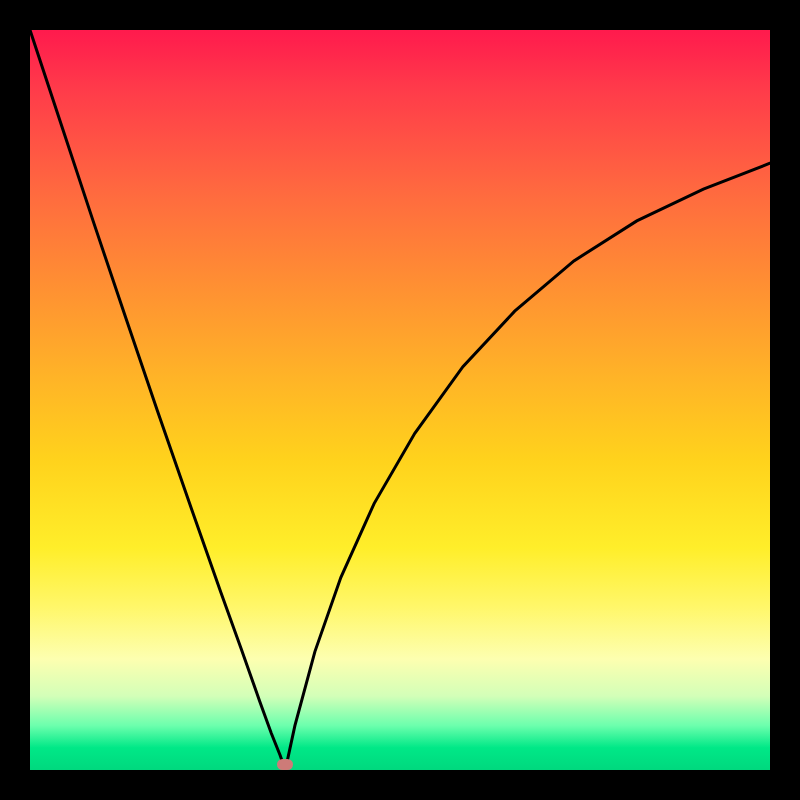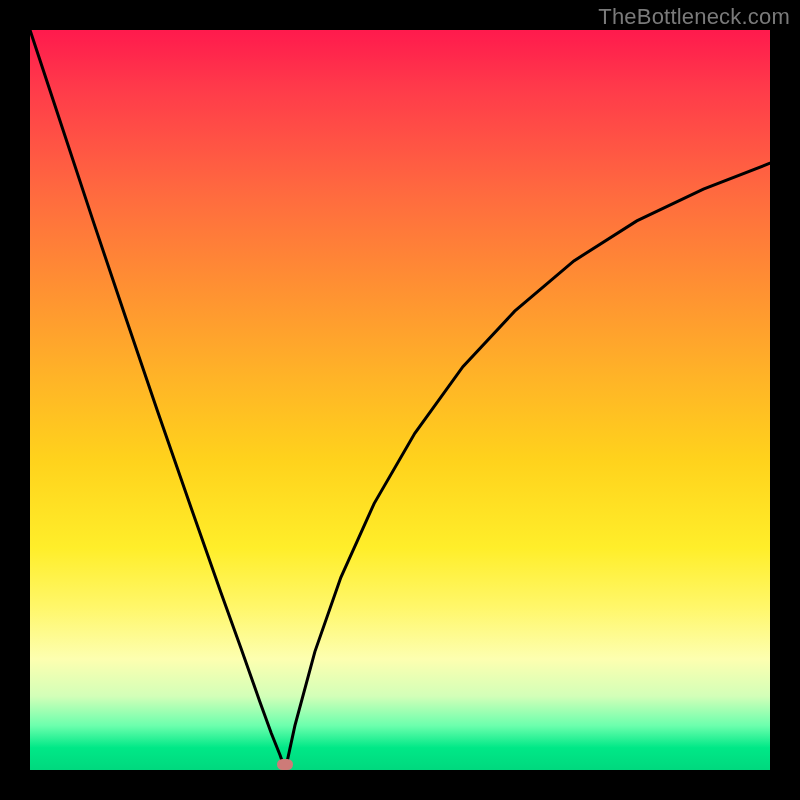--- a/index.html
+++ b/index.html
@@ -73,14 +73,13 @@
   <div class="plot-area">
 
     <svg class="curve" viewBox="0 0 740 740" preserveAspectRatio="none">
       <path id="curve-left" fill="none" stroke="#000" stroke-width="3" stroke-linecap="round" d="M0.0 0.0 L31.8 96.2 L63.6 192.4 L95.5 287.1 L127.3 380.4 L159.1 472.1 L190.9 562.4 L210.9 617.9 L229.4 670.4 L241.2 703.0 L250.1 725.2 L255.3 740.0 "></path>
       <path id="curve-right" fill="none" stroke="#000" stroke-width="3" stroke-linecap="round" d="M255.3 740.0 L264.9 695.6 L284.9 621.6 L310.8 547.6 L344.1 473.6 L384.8 403.3 L432.9 336.7 L484.7 281.2 L543.9 230.9 L606.8 190.9 L673.4 159.1 L740.0 133.2 "></path>
     </svg>
 
     <div class="marker" id="marker" style="left: 247.3px; top: 729px;"></div>
   </div>
 
-  <div class="watermark">TheBottleneck.com</div>
 </div>
 
 </body></html>

